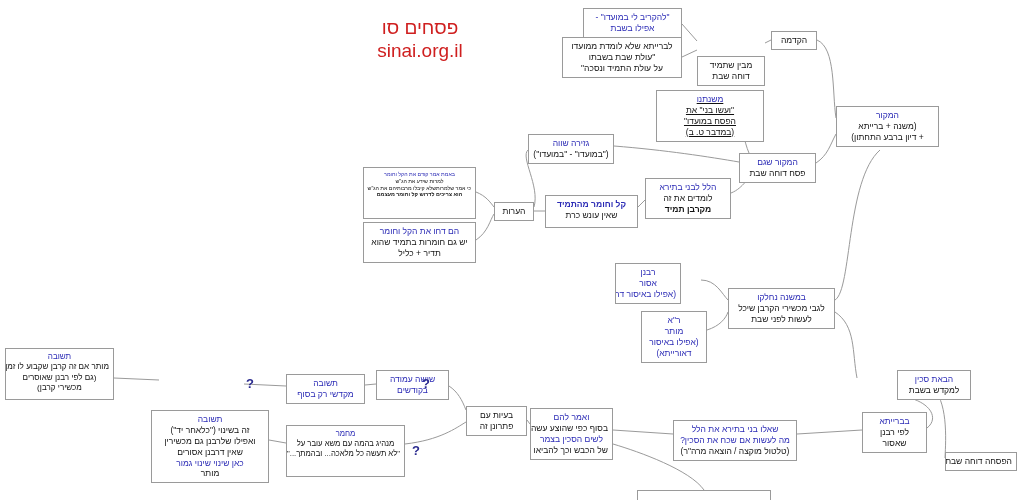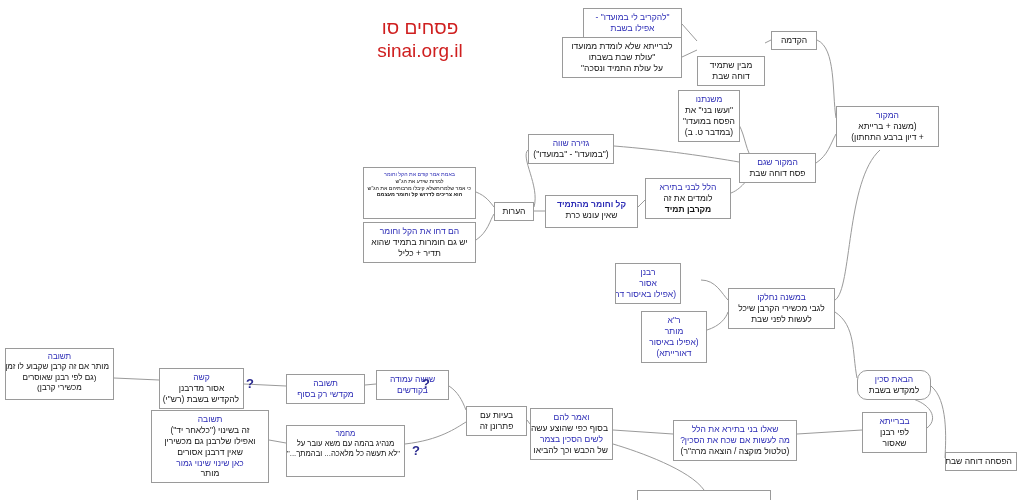--- a/index.html
+++ b/index.html
@@ -103,21 +103,21 @@
 
 <div class="node" style="left: 583px; top: 8px; width: 99px; min-height: 33px;">
       <span class="ln blue">"להקריב לי במועדו" -</span>
       <span class="ln blue">אפילו בשבת</span>
     </div>
     <div class="node" style="left: 562px; top: 37px; width: 120px; min-height: 40px;">
       <span class="ln">לברייתא שלא לומדת ממועדו</span>
       <span class="ln">"עולת שבת בשבתו</span>
       <span class="ln">על עולת התמיד ונסכה"</span>
     </div>
-    <div class="node" style="left: 678px; top: 90px; width: 62px; min-height: 46px;">
+    <div class="node" style="left: 656px; top: 90px; width: 108px; min-height: 46px; text-decoration: underline;">
       <span class="ln blue">משנתנו</span>
       <span class="ln">"ועשו בני" את</span>
       <span class="ln">הפסח במועדו"</span>
       <span class="ln">(במדבר ט. ב)</span>
     </div>
     <div class="node" style="left: 697px; top: 32px; width: 68px; min-height: 26px; margin-top: 24px;">
       <span class="ln">מבין שתמיד</span>
       <span class="ln">דוחה שבת</span>
     </div>
     <div class="node" style="left: 771px; top: 31px; width: 46px; min-height: 17px;">
@@ -168,21 +168,21 @@
       <span class="ln blue">ר"א</span>
       <span class="ln blue">מותר</span>
       <span class="ln blue">(אפילו באיסור</span>
       <span class="ln blue">דאורייתא)</span>
     </div>
     <div class="node" style="left: 728px; top: 288px; width: 107px; min-height: 40px;">
       <span class="ln blue">במשנה נחלקו</span>
       <span class="ln">לגבי מכשירי הקרבן שיכל</span>
       <span class="ln">לעשות לפני שבת</span>
     </div>
-    <div class="node" style="left: 857px; top: 370px; width: 74px; min-height: 26px; border-radius: 10px;">
+    <div class="node" style="left: 897px; top: 370px; width: 74px; min-height: 26px;">
       <span class="ln blue">הבאת סכין</span>
       <span class="ln">למקדש בשבת</span>
     </div>
     <div class="node" style="left: 945px; top: 452px; width: 72px; min-height: 18px;">
       <span class="ln">הפסחה דוחה שבת</span>
     </div>
     <div class="node" style="left: 862px; top: 412px; width: 65px; min-height: 33px;">
       <span class="ln blue">בברייתא</span>
       <span class="ln">לפי רבנן</span>
       <span class="ln">שאסור</span>
@@ -202,25 +202,20 @@
       <span class="ln">בעיות עם</span>
       <span class="ln">פתרונן זה</span>
     </div>
     <div class="node" style="left: 376px; top: 370px; width: 73px; min-height: 26px;">
       <span class="ln blue">שושה עמודה</span>
       <span class="ln blue">בקודשים</span>
     </div>
     <div class="node" style="left: 286px; top: 374px; width: 79px; min-height: 26px;">
       <span class="ln blue">תשובה</span>
       <span class="ln blue">מקדשי רק בסוף</span>
-    </div>
-    <div class="node" style="left: 159px; top: 368px; width: 85px; min-height: 33px;">
-      <span class="ln blue">קשה</span>
-      <span class="ln">אסור מדרבנן</span>
-      <span class="ln">להקדיש בשבת (רש"י)</span>
     </div>
     <div class="node" style="left: 5px; top: 348px; width: 109px; min-height: 52px; font-size: 8.1px;">
       <span class="ln blue">תשובה</span>
       <span class="ln">מותר אם זה קרבן שקבוע לו זמן</span>
       <span class="ln">(גם לפי רבנן שאוסרים</span>
       <span class="ln">מכשירי קרבן)</span>
     </div>
     <div class="node" style="left: 151px; top: 410px; width: 118px; min-height: 60px;">
       <span class="ln blue">תשובה</span>
       <span class="ln">זה בשינוי ("כלאחר יד")</span>

